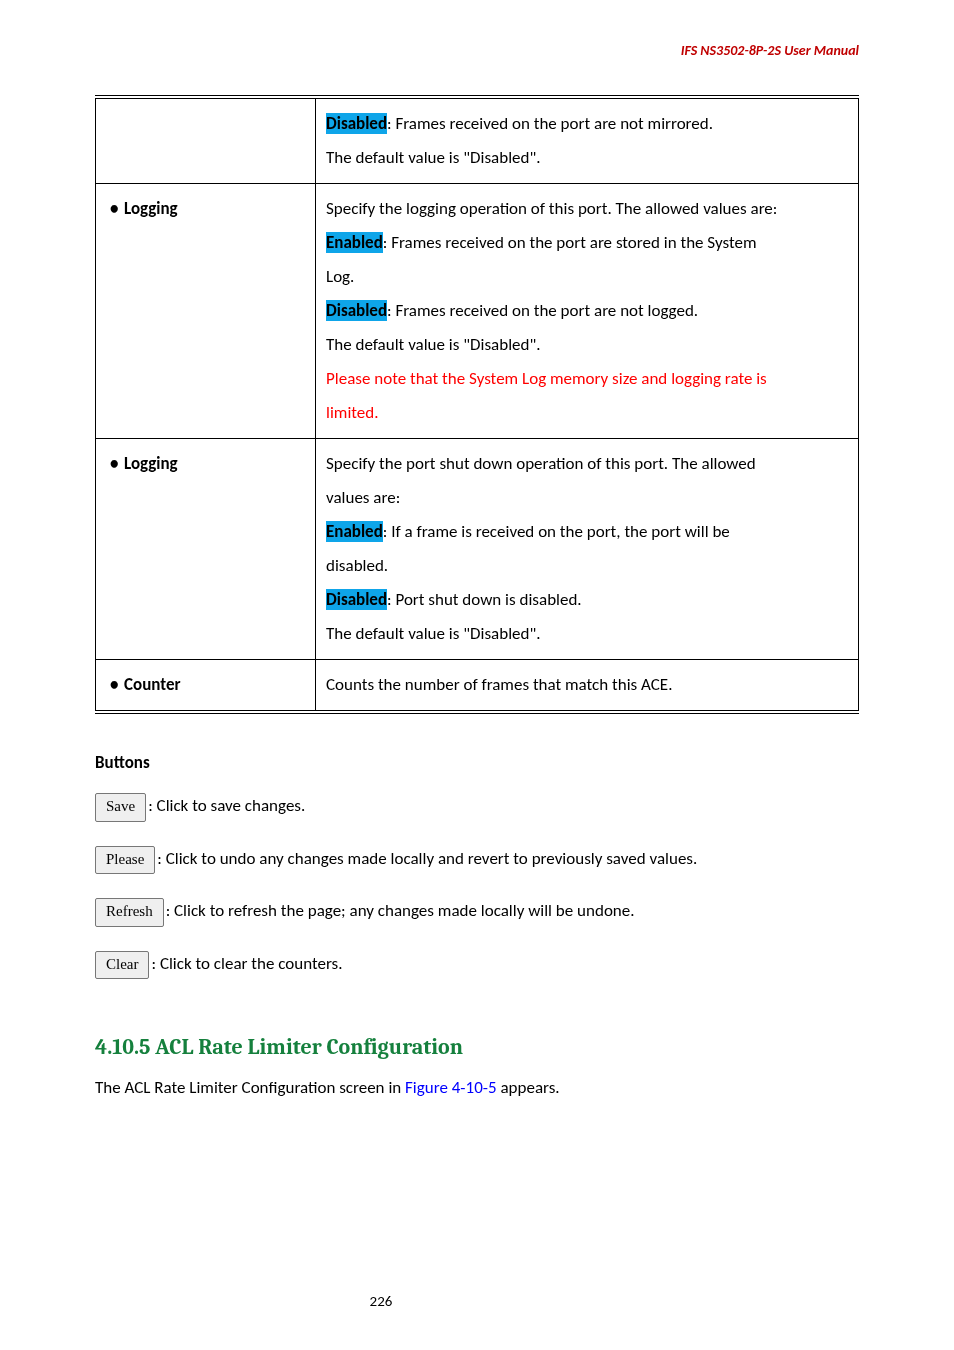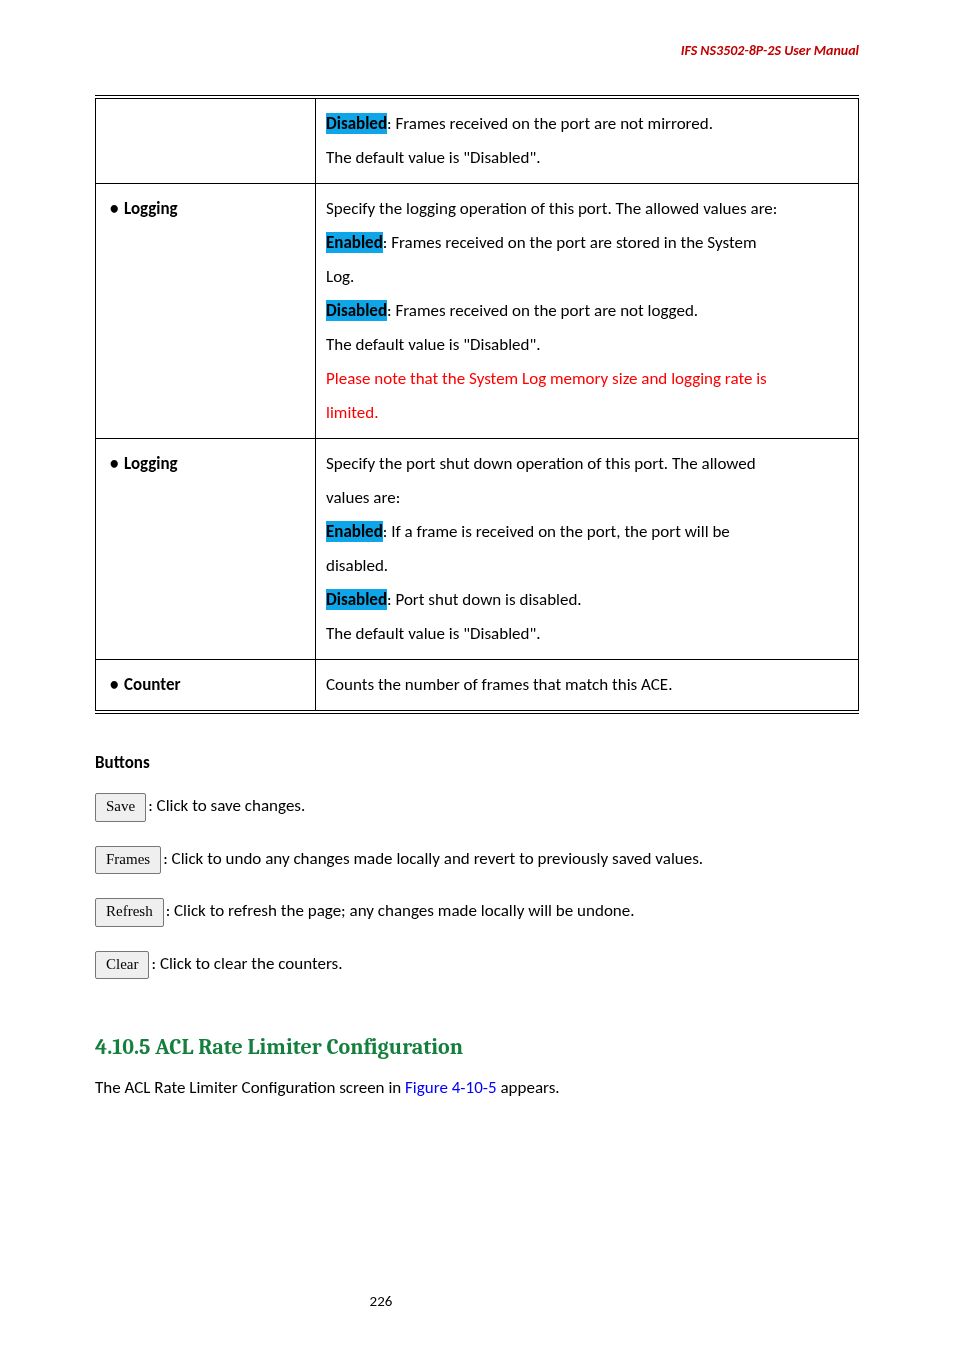--- a/index.html
+++ b/index.html
@@ -122,21 +122,21 @@
   </tbody>
     </table>
 
   <div class="section-buttons">
     <div class="heading">Buttons</div>
 
     <div class="btn-row">
       <span class="fakebtn">Save</span><span>: Click to save changes.</span>
     </div>
     <div class="btn-row">
-      <span class="fakebtn">Frames</span><span>: Click to undo any changes made locally and revert to previously saved values.</span>
+      <span class="fakebtn">Please</span><span>: Click to undo any changes made locally and revert to previously saved values.</span>
     </div>
     <div class="btn-row">
       <span class="fakebtn">Refresh</span><span>: Click to refresh the page; any changes made locally will be undone.</span>
     </div>
     <div class="btn-row">
       <span class="fakebtn">Clear</span><span>: Click to clear the counters.</span>
     </div>
   </div>
 
   <h2 class="subsection">4.10.5 ACL Rate Limiter Configuration</h2>

